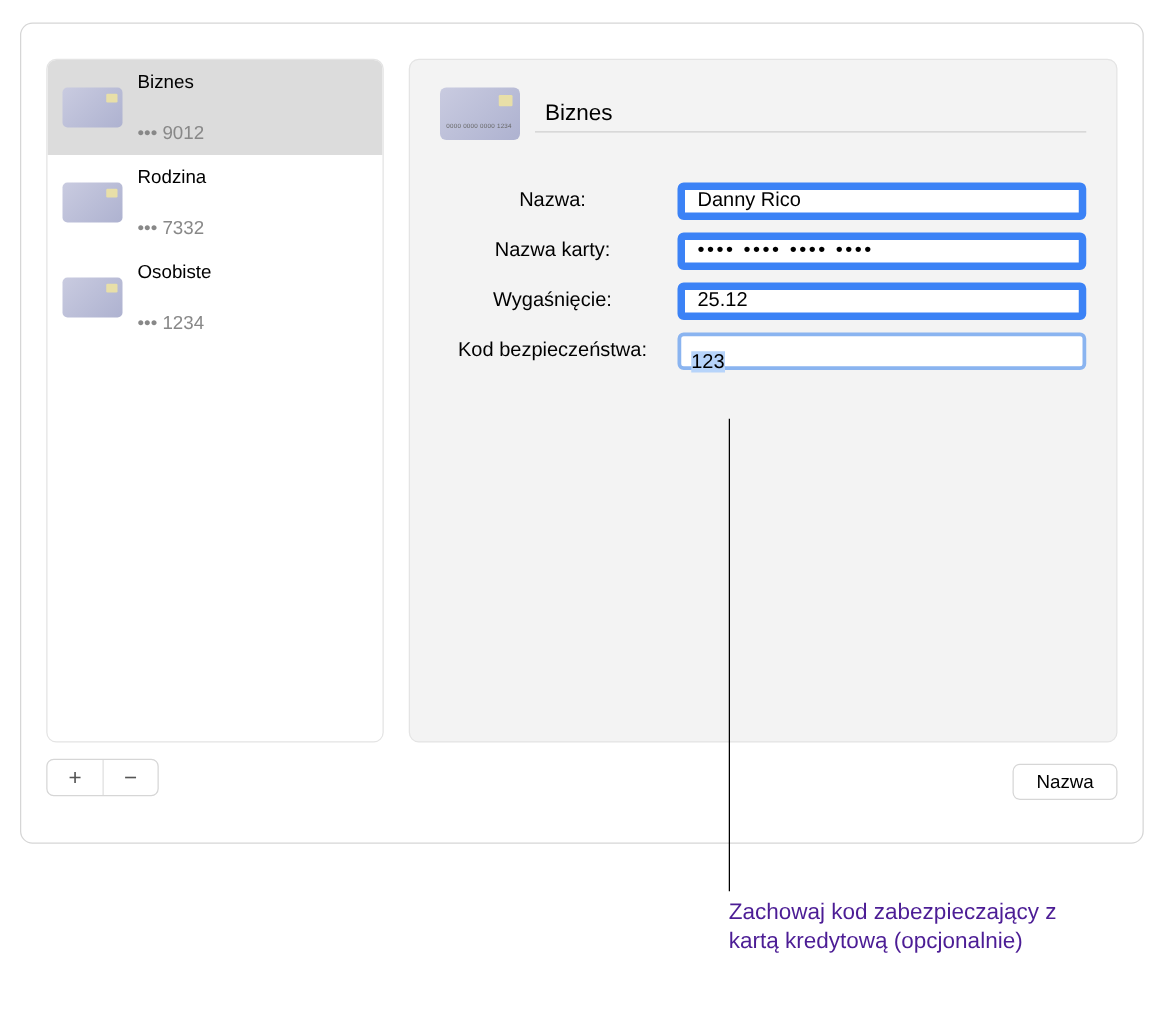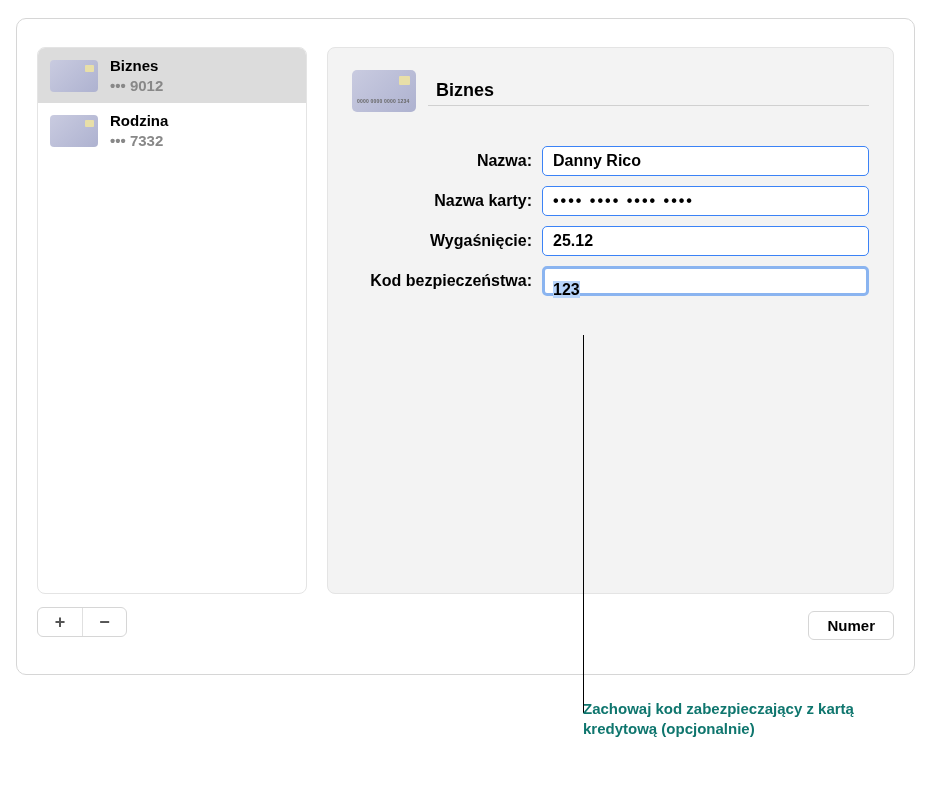--- a/index.html
+++ b/index.html
@@ -1,15 +1,15 @@
 <!DOCTYPE html>
 <html><head>
   <meta charset="utf-8">
   <style>
-    * { box-sizing: border-box; margin: 0; padding: 0; font-weight: bold; }
+    * { box-sizing: border-box; margin: 0; padding: 0; }
     body {
       font-family: -apple-system, BlinkMacSystemFont, "Helvetica Neue", sans-serif;
       background: #fff;
       width: 931px;
       height: 809px;
       position: relative;
       font-size: 13px;
     }
     .window {
       position: absolute;
@@ -98,20 +98,21 @@
       flex-direction: column;
       line-height: 1.3;
     }
     .card-item-name {
       font-size: 15px;
       color: #000;
     }
     .card-item-digits {
       font-size: 15px;
       color: #888;
+      margin-top: 21px;
     }
     .detail-panel {
       flex: 1;
       background: #f3f3f3;
       border: 1px solid #e4e4e4;
       border-radius: 8px;
       padding: 22px 24px;
     }
     .detail-header {
       display: flex;
@@ -129,29 +130,29 @@
       background: transparent;
       outline: none;
     }
     .form-row {
       display: flex;
       align-items: center;
       margin-bottom: 10px;
     }
     .form-label {
       width: 190px;
-      text-align: right;
+      text-align: center;
       padding-right: 10px;
       font-size: 16px;
       color: #000;
     }
     .form-input {
       flex: 1;
       height: 30px;
-      border: 1px solid #3b82f6;
+      border: 6px solid #3b82f6;
       border-radius: 5px;
       background: #fff;
       padding: 0 10px;
       font-size: 16px;
       outline: none;
     }
     .form-input.focused {
       border: 3px solid #8ab4f0;
       padding: 12px 8px;
     }
@@ -197,24 +198,24 @@
       position: absolute;
       left: 583px;
       top: 335px;
       width: 1px;
       height: 378px;
       background: #000;
     }
     .callout-text {
       position: absolute;
       left: 583px;
-      top: 699px;
-      font-size: 15px;
+      top: 718px;
+      font-size: 18px;
       line-height: 1.3;
-      color: #0f766e;
+      color: #4c1d95;
       width: 290px;
     }
   </style>
 </head>
 <body>
 
 <div class="window">
 
   <div class="content-area">
 
@@ -226,20 +227,27 @@
           <span class="card-item-digits">••• 9012</span>
         </div>
       </div>
       <div class="card-item">
         <div class="card-icon"></div>
         <div class="card-item-text">
           <span class="card-item-name">Rodzina</span>
           <span class="card-item-digits">••• 7332</span>
         </div>
       </div>
+      <div class="card-item">
+        <div class="card-icon"></div>
+        <div class="card-item-text">
+          <span class="card-item-name">Osobiste</span>
+          <span class="card-item-digits">••• 1234</span>
+        </div>
+      </div>
     </div>
 
     <div class="detail-panel">
       <div class="detail-header">
         <div class="card-icon-large"></div>
         <input class="title-input" type="text" value="Biznes" style="">
       </div>
 
       <div class="form-row">
         <div class="form-label">Nazwa:</div>
@@ -266,18 +274,18 @@
 
   <div class="toolbar">
     <div class="toolbar-btn">
       <span>+</span>
     </div>
     <div class="toolbar-btn">
       <span>−</span>
     </div>
   </div>
 
-  <button class="done-btn">Numer</button>
+  <button class="done-btn">Nazwa</button>
 
 </div>
 
 <div class="callout-line"></div>
 <div class="callout-text">Zachowaj kod zabezpieczający z kartą kredytową (opcjonalnie)</div>
 
 </body></html>

